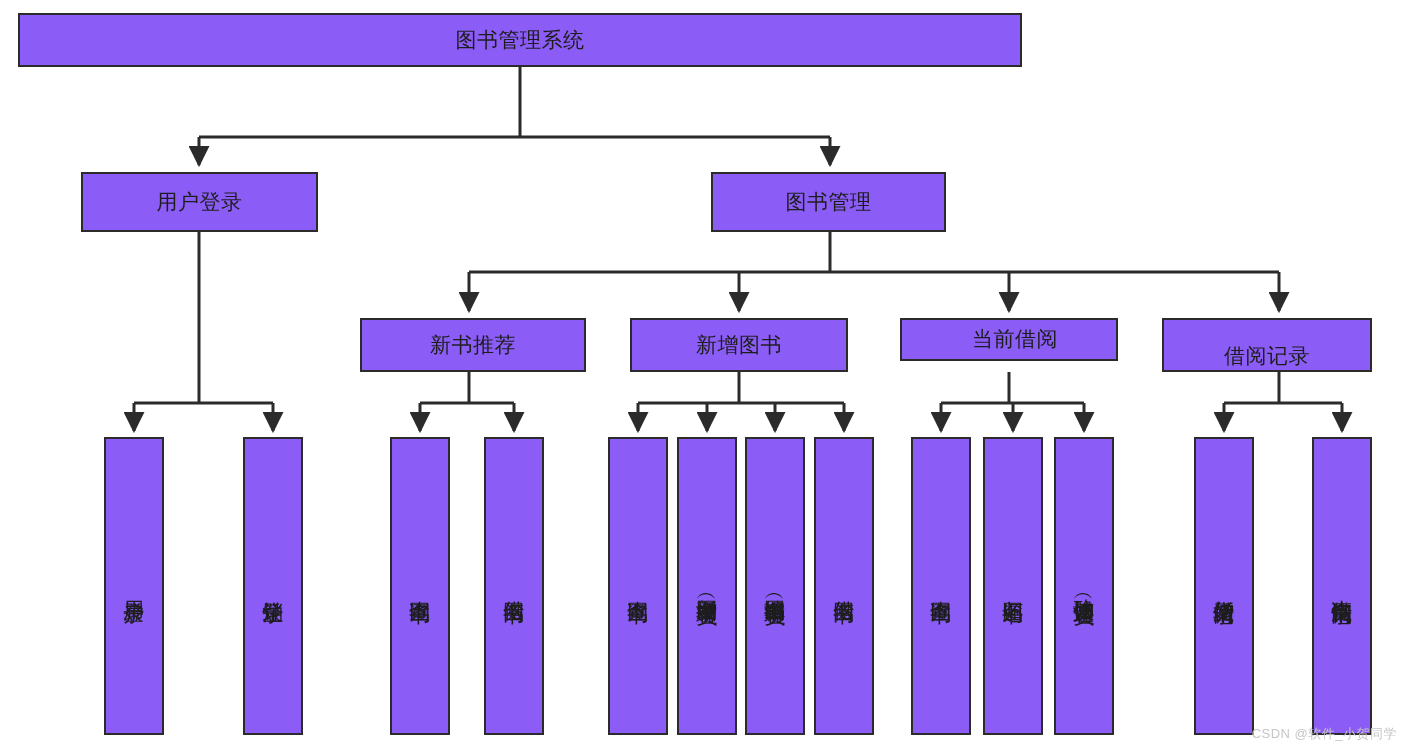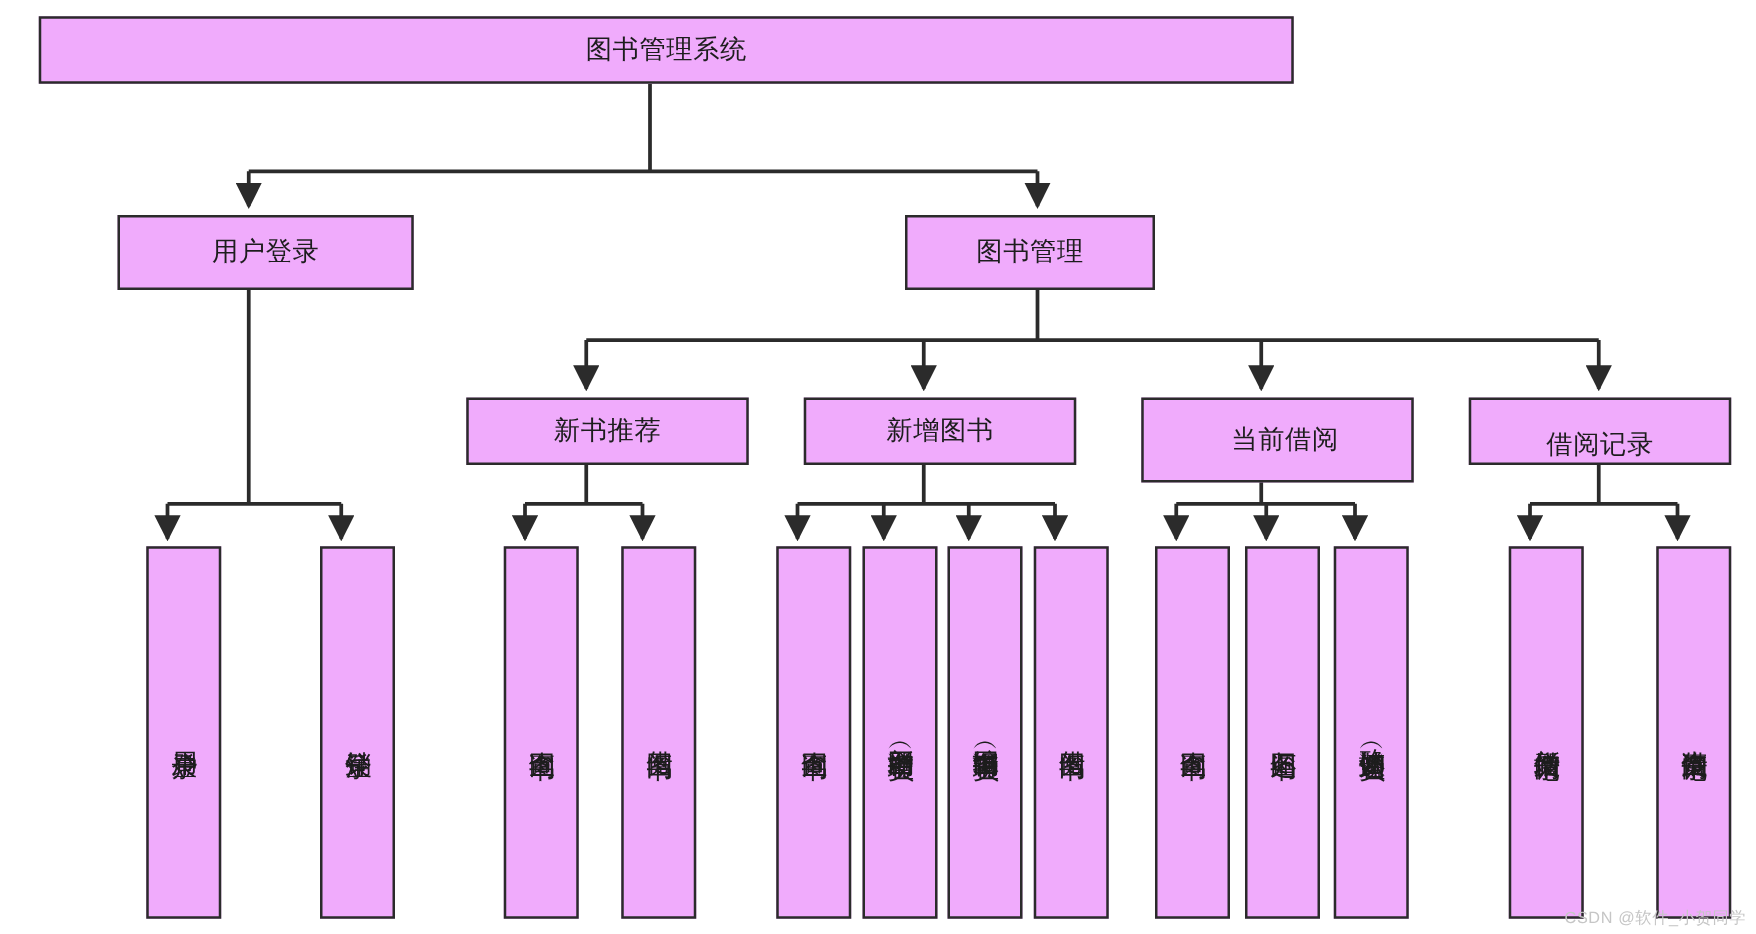--- a/index.html
+++ b/index.html
@@ -15,27 +15,26 @@
     overflow: hidden;
   }
   #diagram-root {
     position: relative;
     width: 1405px;
     height: 747px;
   }
   .node {
     position: absolute;
     box-sizing: border-box;
-    background: #f0abfc;
+    background: #8b5cf6;
     border: 2.5px solid #2b2b2b;
     display: flex;
     align-items: center;
     justify-content: center;
     color: #1d1d1d;
-    margin-left: 13px;
   }
   .node-label {
     font-size: 21px;
     line-height: 1.28;
     letter-spacing: 0.5px;
     color: #1d1d1d;
     text-align: center;
     white-space: nowrap;
   }
   .node.vertical {
@@ -125,31 +124,31 @@
     </g>
   </svg>
 
   <div class="node" id="node-root" style="left: 18px; top: 13px; width: 1004px; height: 54px;">
     <span class="node-label">图书管理系统</span>
   </div>
 
   <div class="node" id="node-l2-0" style="left: 81px; top: 172px; width: 237px; height: 60px;">
     <span class="node-label">用户登录</span>
   </div>
-  <div class="node" id="node-l2-1" style="left: 711px; top: 172px; width: 200px; height: 60px; align-items: center;">
+  <div class="node" id="node-l2-1" style="left: 711px; top: 172px; width: 235px; height: 60px; align-items: center;">
     <span class="node-label">图书管理</span>
   </div>
 
   <div class="node" id="node-l3-0" style="left: 360px; top: 318px; width: 226px; height: 54px;">
     <span class="node-label">新书推荐</span>
   </div>
   <div class="node" id="node-l3-1" style="left: 630px; top: 318px; width: 218px; height: 54px;">
     <span class="node-label">新增图书</span>
   </div>
-  <div class="node" id="node-l3-2" style="left: 900px; top: 318px; width: 218px; height: 68px; padding-left: 12px;">
+  <div class="node" id="node-l3-2" style="left: 900px; top: 318px; width: 218px; height: 43px; padding-left: 12px;">
     <span class="node-label">当前借阅</span>
   </div>
   <div class="node" id="node-l3-3" style="left: 1162px; top: 318px; width: 210px; height: 54px; align-items: flex-end;">
     <span class="node-label">借阅记录</span>
   </div>
 
   <div class="node vertical" id="node-leaf-0" style="left: 104px; top: 437px; width: 60px; height: 298px;">
     <span class="node-label">用户登录</span>
   </div>
   <div class="node vertical" id="node-leaf-1" style="left: 243px; top: 437px; width: 60px; height: 298px;">

